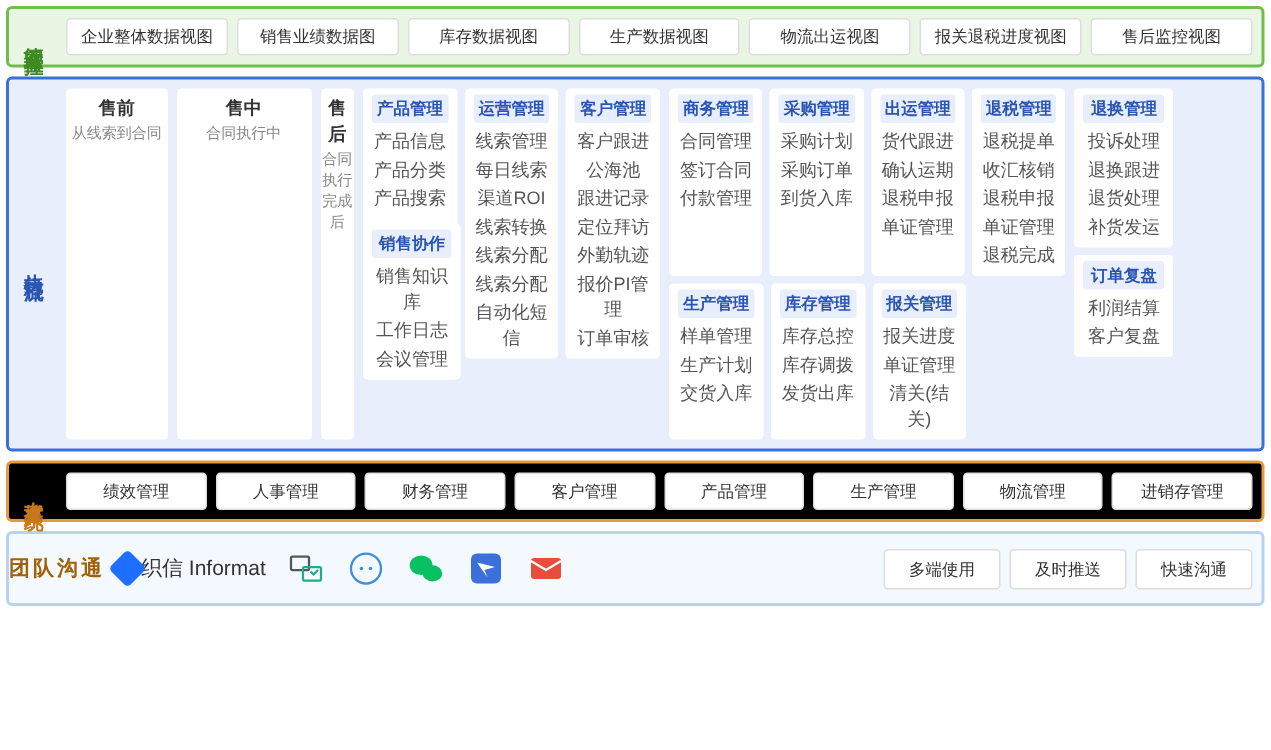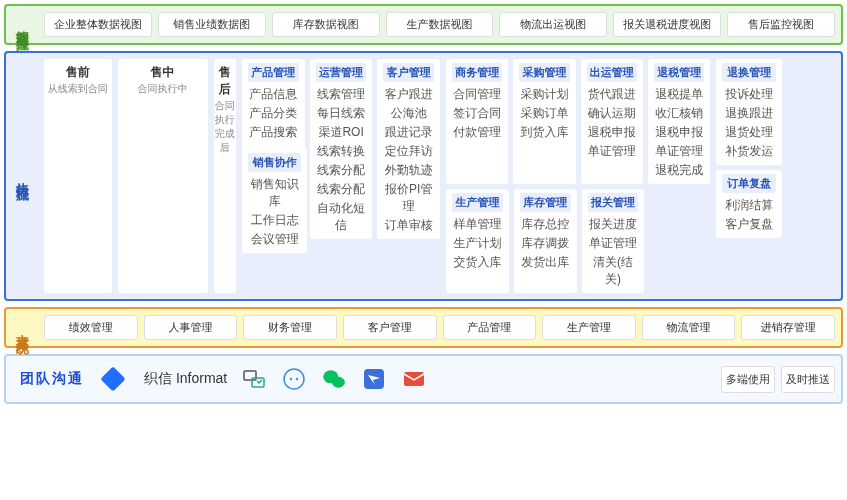--- a/index.html
+++ b/index.html
@@ -4,42 +4,42 @@
 <style>
 *{box-sizing:border-box;margin:0;padding:0}
 body{font-family:-apple-system,"PingFang SC","Microsoft YaHei",sans-serif;font-size:11px;color:#333;background:#fff;width:847px;padding:4px}
 .band{border:2px solid;border-radius:4px;display:flex;margin-bottom:6px}
 .band-label{writing-mode:vertical-rl;text-orientation:upright;display:flex;align-items:center;justify-content:center;font-weight:600;font-size:13px;padding:6px 4px;letter-spacing:2px;min-width:32px}
 .band-body{flex:1;padding:6px;display:flex;gap:6px;flex-wrap:wrap}
 .green{border-color:#6fbf4f;background:#eaf6e4}
 .green .band-label{color:#3f8a22}
 .blue{border-color:#3b6fd9;background:#e8eefc}
 .blue .band-label{color:#2a55b3}
-.orange{border-color:#e69a3a;background:#fef9c3}
+.orange{border-color:#e69a3a;background:#000000}
 .orange .band-label{color:#c8791b}
 .light{border-color:#b9d2f2;background:#f4f9ff}
-.light .band-label{color:#1d4ed8;writing-mode:horizontal-tb;text-orientation:mixed;min-width:auto;padding:0 14px}
+.light .band-label{color:#a16207;writing-mode:horizontal-tb;text-orientation:mixed;min-width:auto;padding:0 0}
 .pill{background:#fff;border:1px solid #ddd;border-radius:3px;padding:4px 0;text-align:center;flex:1;white-space:nowrap}
 .blue-body{flex:1;display:flex;flex-direction:row;padding:6px;gap:6px}
 .phase-row{display:flex;gap:6px}
 .phase{background:#fff;border-radius:3px;text-align:center;padding:5px 0}
 .phase .t{font-weight:600;font-size:12px}
 .phase .s{font-size:10px;color:#888;margin-top:1px}
 .modules-row{display:flex;gap:6px}
 .phase-col{display:flex;flex-direction:column;gap:5px}
 .mod-row{display:flex;gap:5px}
 .module{background:#fff;border-radius:3px;flex:1;padding:4px 6px}
 .module .hd{background:#e8eefc;color:#2a55b3;font-weight:600;text-align:center;padding:2px;border-radius:2px;margin-bottom:3px;font-size:11px}
 .module .it{text-align:center;padding:1px 0;font-size:12px;color:#555}
 .icons{display:flex;align-items:center;gap:14px;padding:4px 8px}
 .ico{width:26px;height:26px;display:flex;align-items:center;justify-content:center}
-.brand{display:flex;align-items:center;gap:22px;font-size:14px;font-weight:500}
+.brand{display:flex;align-items:center;gap:0;font-size:14px;font-weight:500}
 .brand-ico{width:18px;height:18px;background:#1e6fff;transform:rotate(45deg);border-radius:3px}
 .light .band-body{align-items:center}
-.light .pill{flex:0 0 auto;padding:5px 4px}
+.light .pill{flex:0 0 auto;padding:5px 16px}
 .spacer{flex:1}
 </style>
 </head>
 <body>
 
 <div class="band green">
   <div class="band-label">管理监控</div>
   <div class="band-body">
     <div class="pill">企业整体数据视图</div>
     <div class="pill">销售业绩数据图</div>
@@ -235,14 +235,15 @@
       <div class="ico">
           <svg viewBox="0 0 24 24" width="24" height="24">
             <rect x="2" y="5" width="20" height="14" rx="2" fill="#e74c3c"></rect>
             <path d="M2 7l10 6 10-6" fill="none" stroke="#fff" stroke-width="1.5"></path>
           </svg>
         </div>
     </div>
     <div class="spacer"></div>
     <div class="pill">多端使用</div>
     <div class="pill">及时推送</div>
+    <div class="pill">快速沟通</div>
   </div>
 </div>
 
 </body></html>

